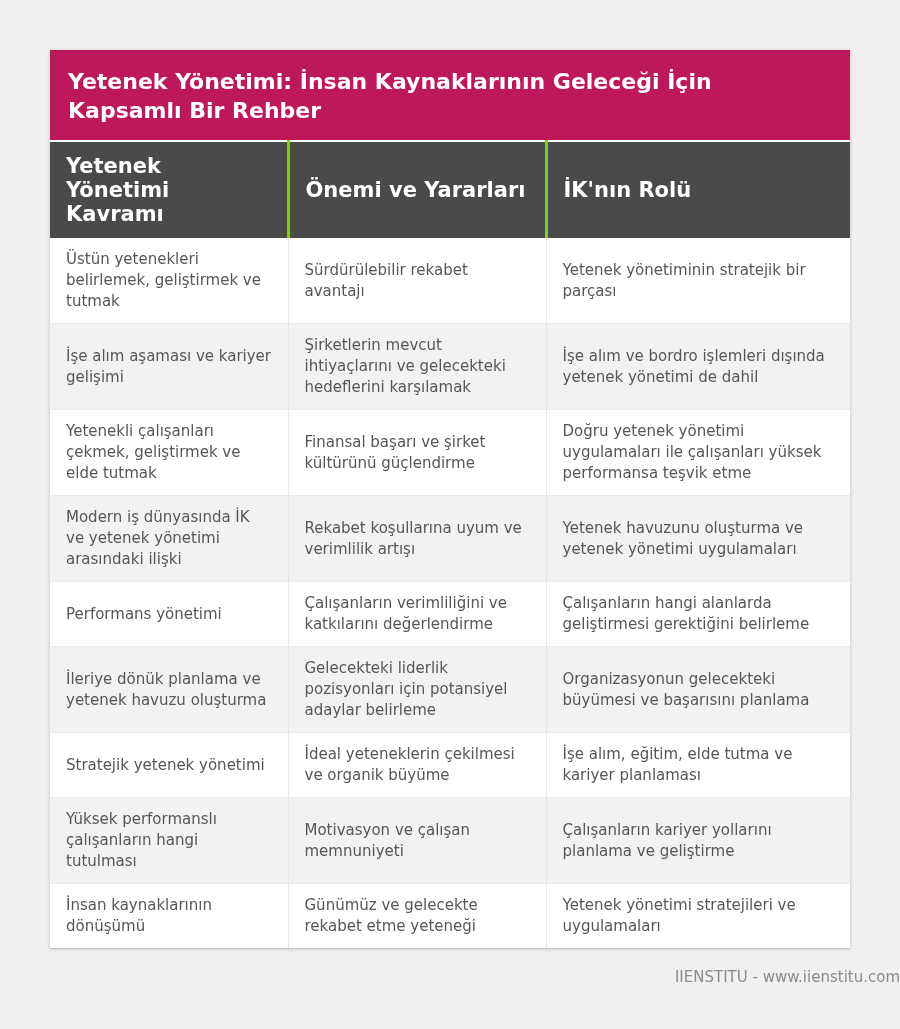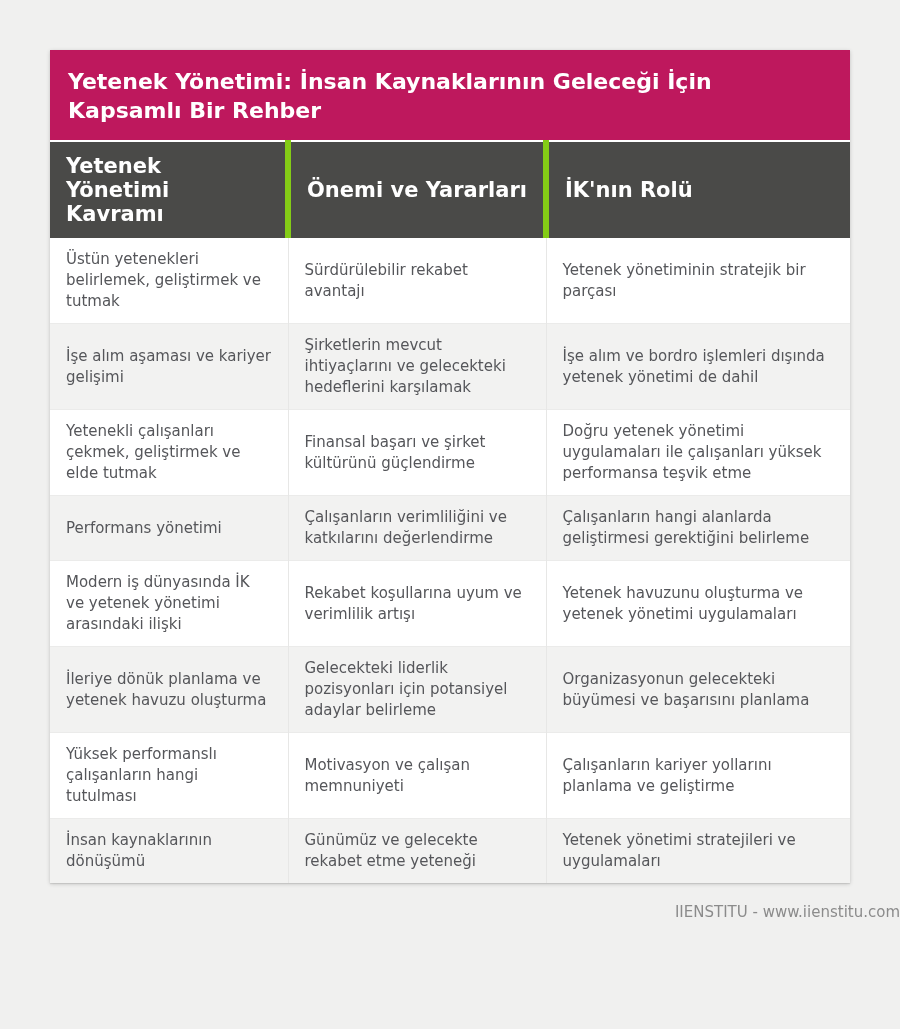--- a/index.html
+++ b/index.html
@@ -48,21 +48,21 @@
     background: #4a4a48;
     color: #ffffff;
     font-size: 21px;
     font-weight: bold;
     text-align: left;
     vertical-align: middle;
     padding: 12px 16px;
     border-top: 2px solid #ffffff;
   }
   thead th + th {
-    border-left: 6px solid #84cc16;
+    border-left: 3px solid #84cc16;
   }
 
   tbody td {
     font-size: 15px;
     color: #55565a;
     line-height: 1.4;
     vertical-align: middle;
     padding: 11px 16px;
     background: #ffffff;
     border-top: 1px solid #ebebea;
@@ -109,33 +109,38 @@
           <td>İşe alım aşaması ve kariyer gelişimi</td>
           <td>Şirketlerin mevcut ihtiyaçlarını ve gelecekteki hedeflerini karşılamak</td>
           <td>İşe alım ve bordro işlemleri dışında yetenek yönetimi de dahil</td>
         </tr>
         <tr>
           <td>Yetenekli çalışanları çekmek, geliştirmek ve elde tutmak</td>
           <td>Finansal başarı ve şirket kültürünü güçlendirme</td>
           <td>Doğru yetenek yönetimi uygulamaları ile çalışanları yüksek performansa teşvik etme</td>
         </tr>
         <tr>
+          <td>Modern iş dünyasında İK ve yetenek yönetimi arasındaki ilişki</td>
+          <td>Rekabet koşullarına uyum ve verimlilik artışı</td>
+          <td>Yetenek havuzunu oluşturma ve yetenek yönetimi uygulamaları</td>
+        </tr>
+        <tr>
           <td>Performans yönetimi</td>
           <td>Çalışanların verimliliğini ve katkılarını değerlendirme</td>
           <td>Çalışanların hangi alanlarda geliştirmesi gerektiğini belirleme</td>
         </tr>
         <tr>
-          <td>Modern iş dünyasında İK ve yetenek yönetimi arasındaki ilişki</td>
-          <td>Rekabet koşullarına uyum ve verimlilik artışı</td>
-          <td>Yetenek havuzunu oluşturma ve yetenek yönetimi uygulamaları</td>
-        </tr>
-        <tr>
           <td>İleriye dönük planlama ve yetenek havuzu oluşturma</td>
           <td>Gelecekteki liderlik pozisyonları için potansiyel adaylar belirleme</td>
           <td>Organizasyonun gelecekteki büyümesi ve başarısını planlama</td>
+        </tr>
+        <tr>
+          <td>Stratejik yetenek yönetimi</td>
+          <td>İdeal yeteneklerin çekilmesi ve organik büyüme</td>
+          <td>İşe alım, eğitim, elde tutma ve kariyer planlaması</td>
         </tr>
         <tr>
           <td>Yüksek performanslı çalışanların hangi tutulması</td>
           <td>Motivasyon ve çalışan memnuniyeti</td>
           <td>Çalışanların kariyer yollarını planlama ve geliştirme</td>
         </tr>
         <tr>
           <td>İnsan kaynaklarının dönüşümü</td>
           <td>Günümüz ve gelecekte rekabet etme yeteneği</td>
           <td>Yetenek yönetimi stratejileri ve uygulamaları</td>

